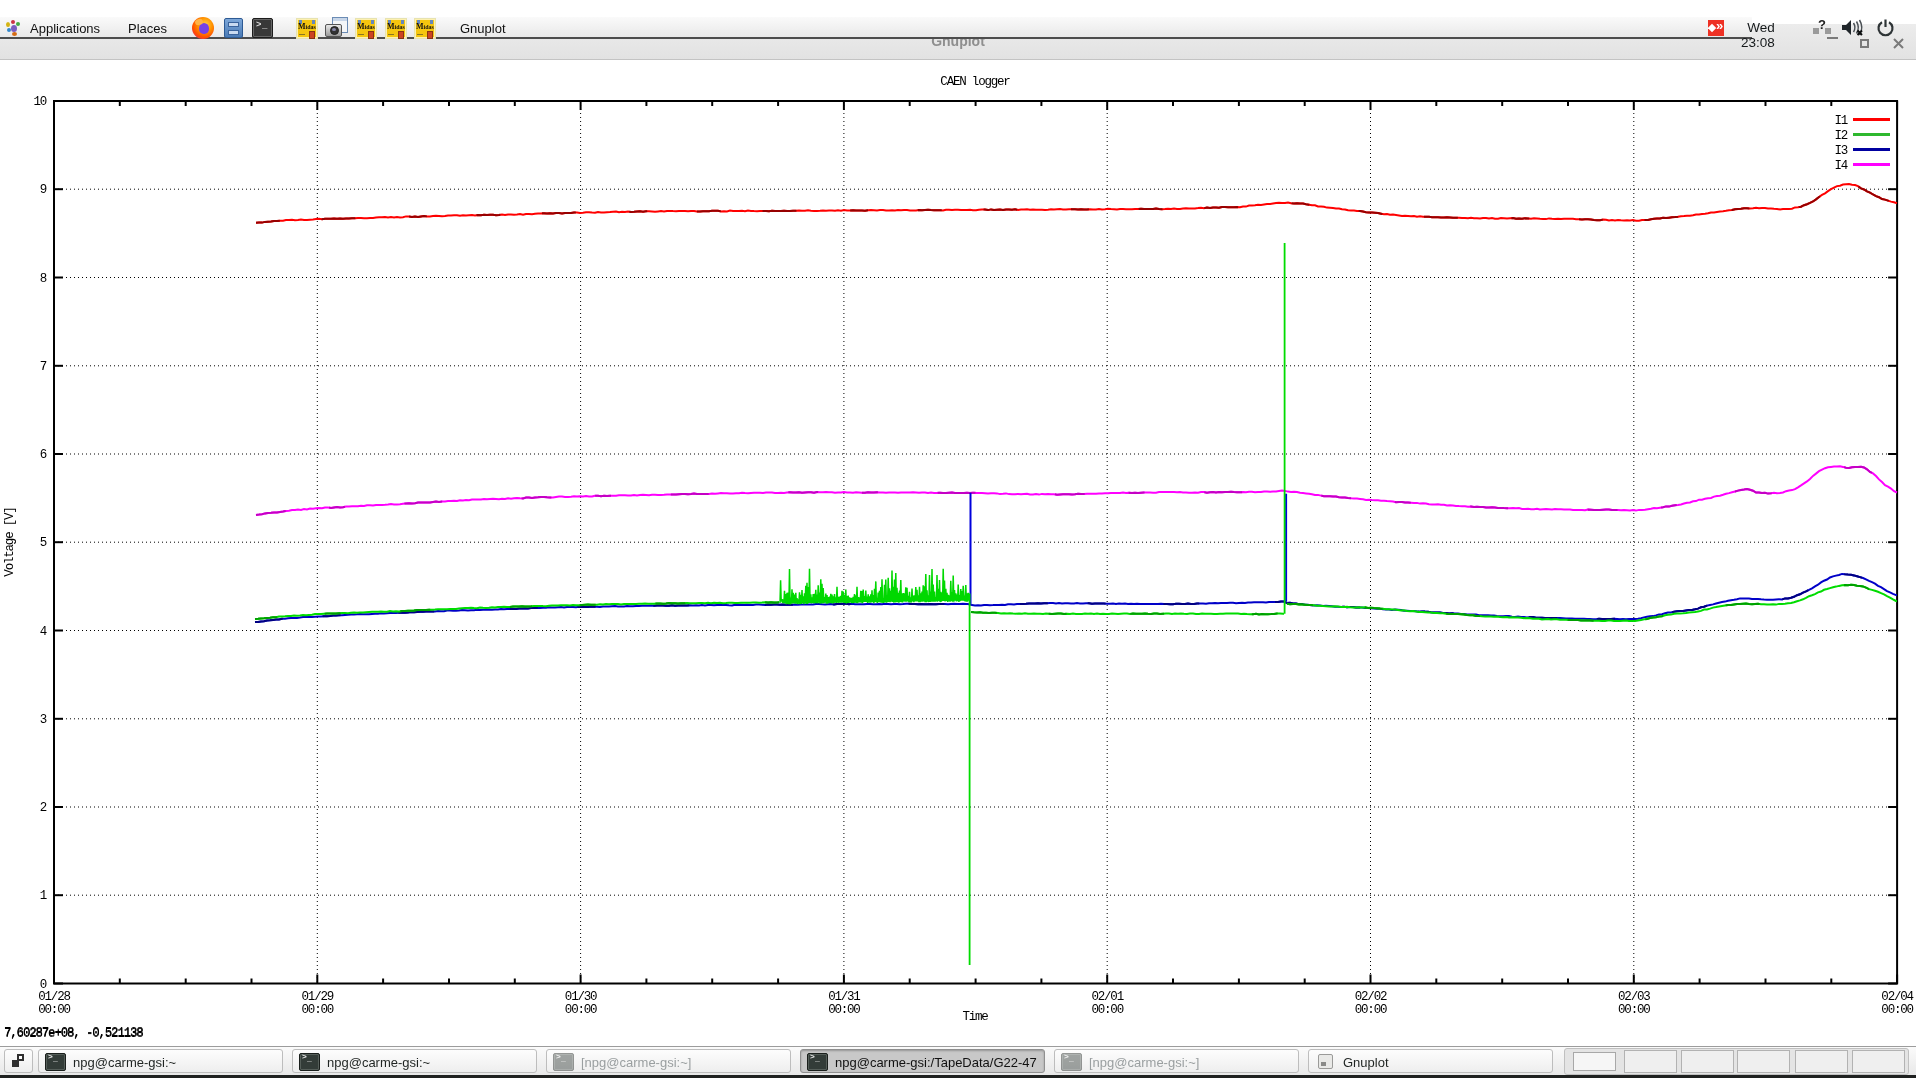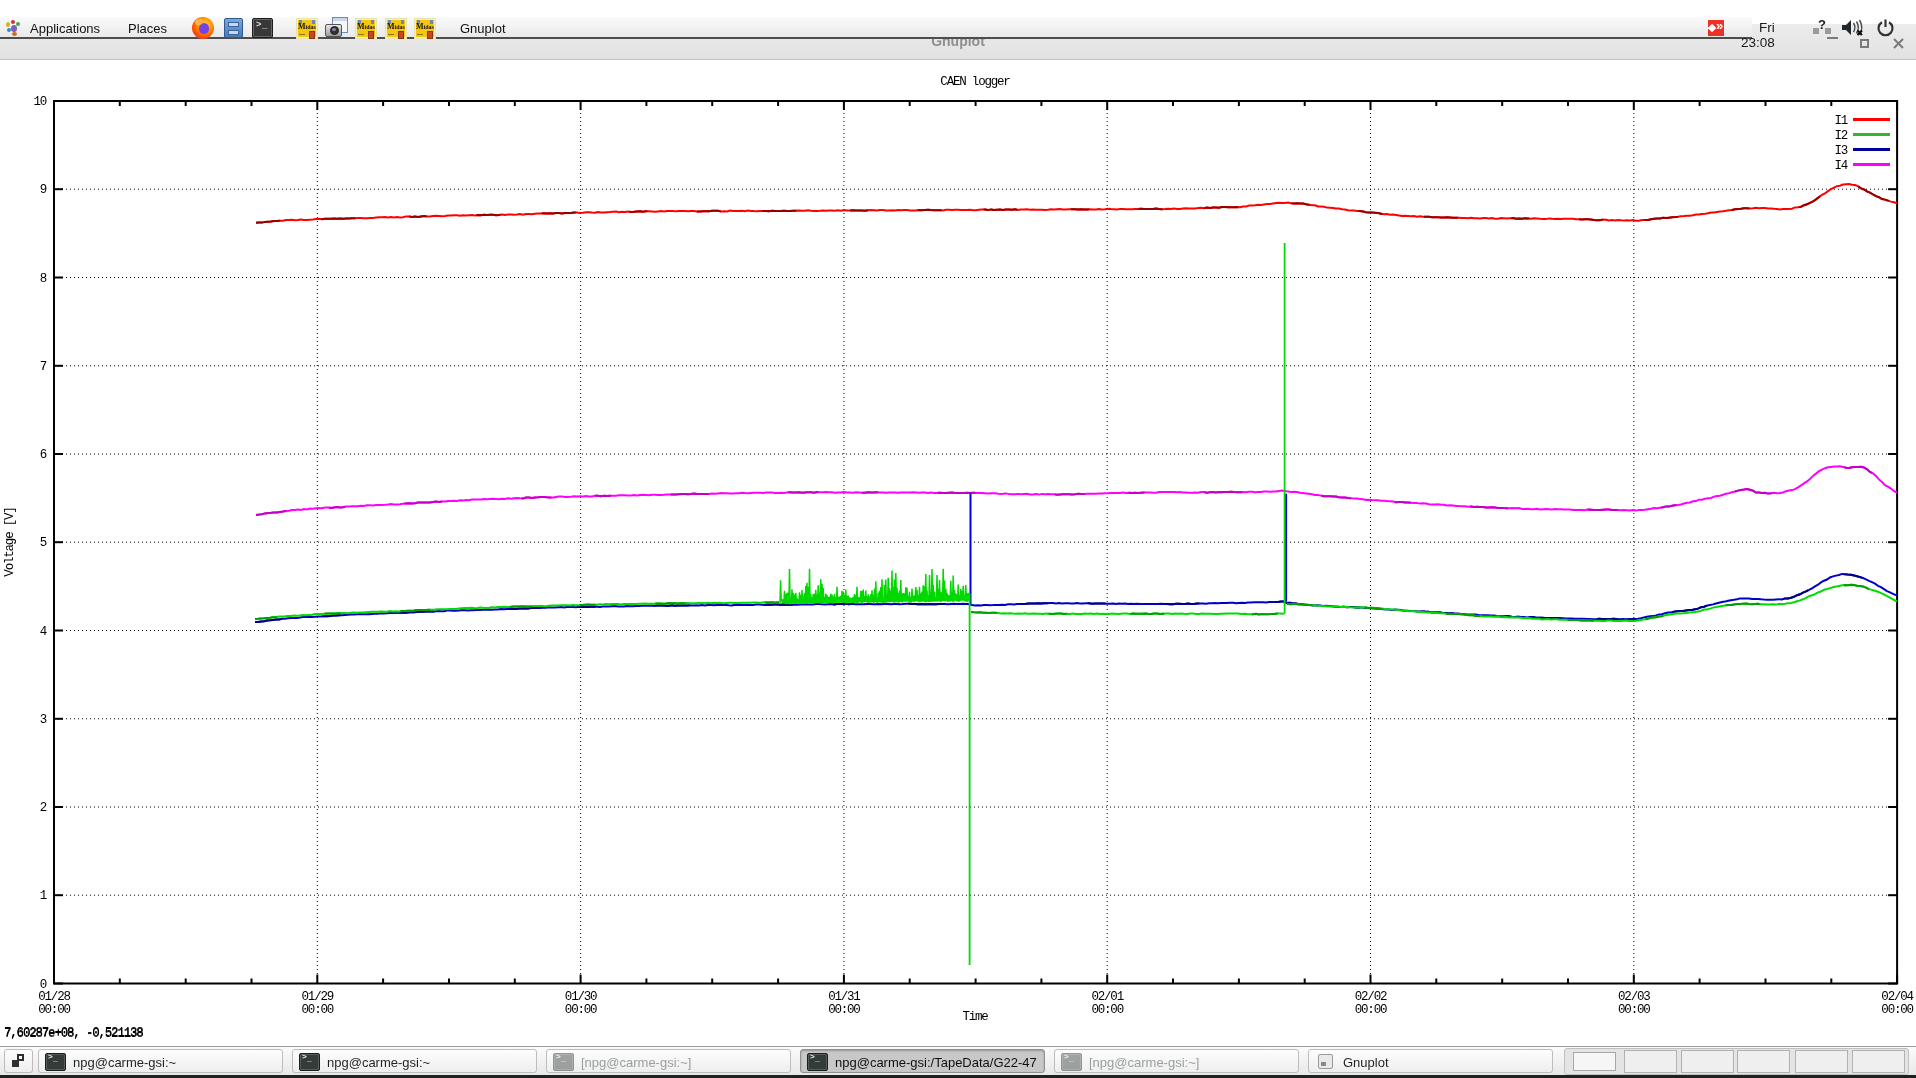--- a/index.html
+++ b/index.html
@@ -242,21 +242,21 @@
       <div style="position:absolute;left:15px;top:1px;width:3px;height:4px;background:#6688bb"></div>
       <span style="position:absolute;left:1px;top:3px;font:bold 8px 'Liberation Serif',serif;color:#111">M<span style="font-size:6px">idas</span></span>
       <div style="position:absolute;left:12px;top:12px;width:6px;height:8px;background:#cc4422;border:1px solid #883311"></div>
       <div style="position:absolute;left:2px;top:15px;width:6px;height:1px;background:#887722"></div>
     </div>
     <span style="position:absolute;left:460px;top:4px;font:13px 'Liberation Sans',sans-serif;color:#111">Gnuplot</span>
     <div style="position:absolute;left:1708px;top:3px;width:16px;height:16px;background:#ee3124;overflow:hidden">
       <div style="position:absolute;left:1px;top:5px;width:6px;height:6px;background:#fff;transform:rotate(45deg)"></div>
       <span style="position:absolute;left:8px;top:-2px;color:#fff;font:bold 13px 'Liberation Sans',sans-serif">»</span>
     </div>
-    <span style="position:absolute;left:1741px;top:3px;font:13.5px 'Liberation Sans',sans-serif;color:#15191b">Fri 23:08</span>
+    <span style="position:absolute;left:1741px;top:3px;font:13.5px 'Liberation Sans',sans-serif;color:#15191b">Wed 23:08</span>
     <div style="position:absolute;left:1813px;top:3px;width:20px;height:16px">
       <div style="position:absolute;left:0px;top:8px;width:6px;height:6px;background:#9a9a9a"></div>
       <div style="position:absolute;left:12px;top:8px;width:6px;height:6px;background:#9a9a9a"></div>
       <span style="position:absolute;left:5px;top:-3px;font:bold 13px 'Liberation Sans',sans-serif;color:#222">?</span>
     </div>
     <svg style="position:absolute;left:1841px;top:2px" width="25" height="18" viewBox="0 0 25 18">
       <polygon points="1,6 5,6 10,1 10,16 5,11 1,11" fill="#20262a"></polygon>
       <path d="M12.5,4 q2.8,4.5 0,9 M15.5,2.5 q3.6,6 0,12 M18.5,1 q4.6,7.5 0,15" stroke="#4a5055" stroke-width="1.5" fill="none"></path>
       <path d="M16.5,11.5 l4.5,4.5 M21,11.5 l-4.5,4.5" stroke="#0c0e0f" stroke-width="2"></path>
     </svg>

